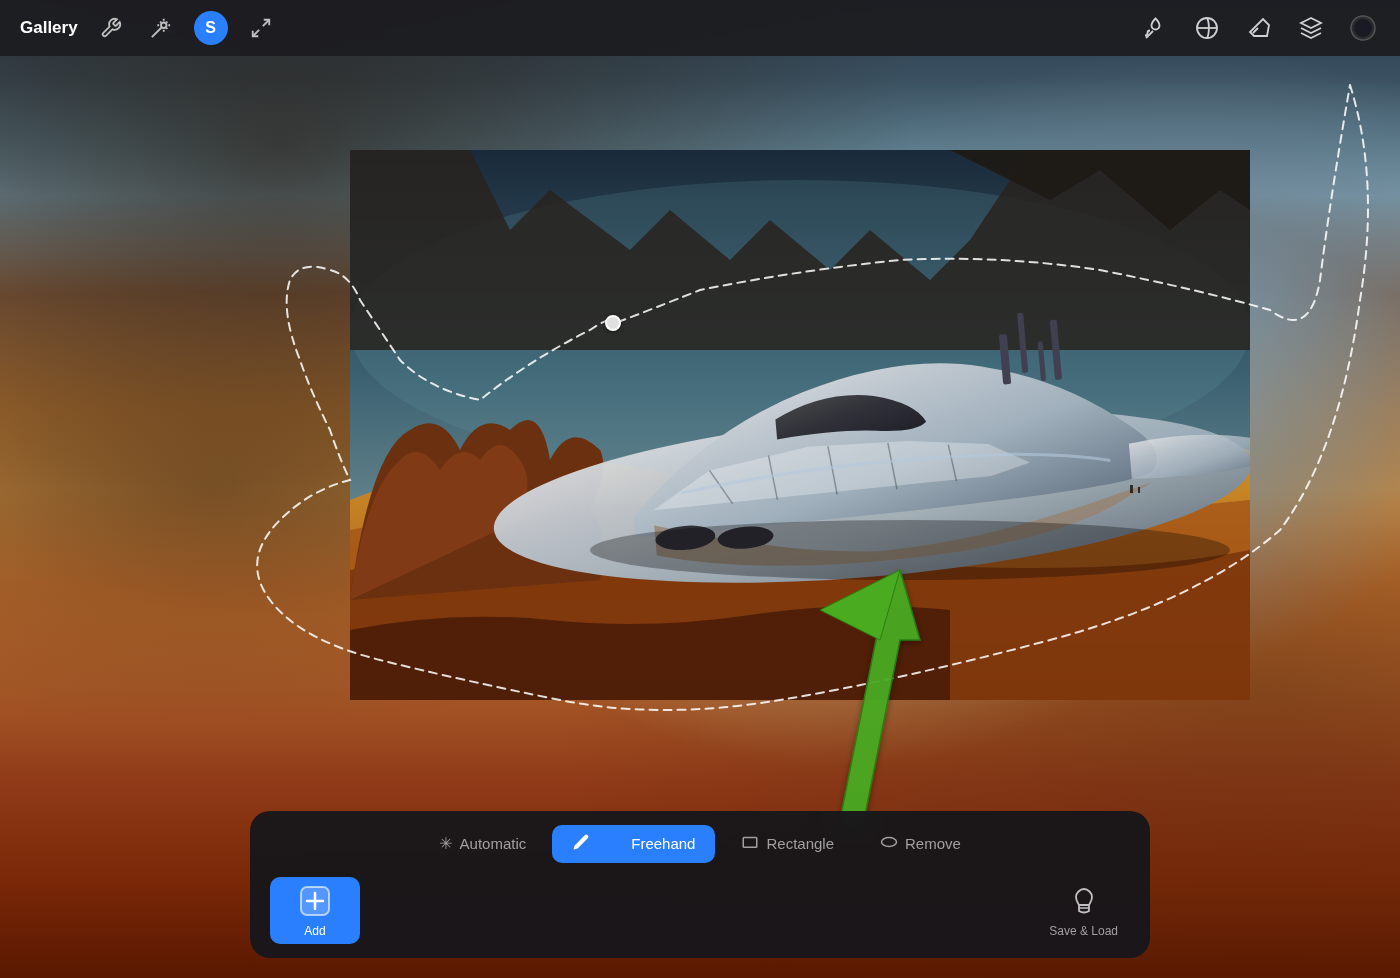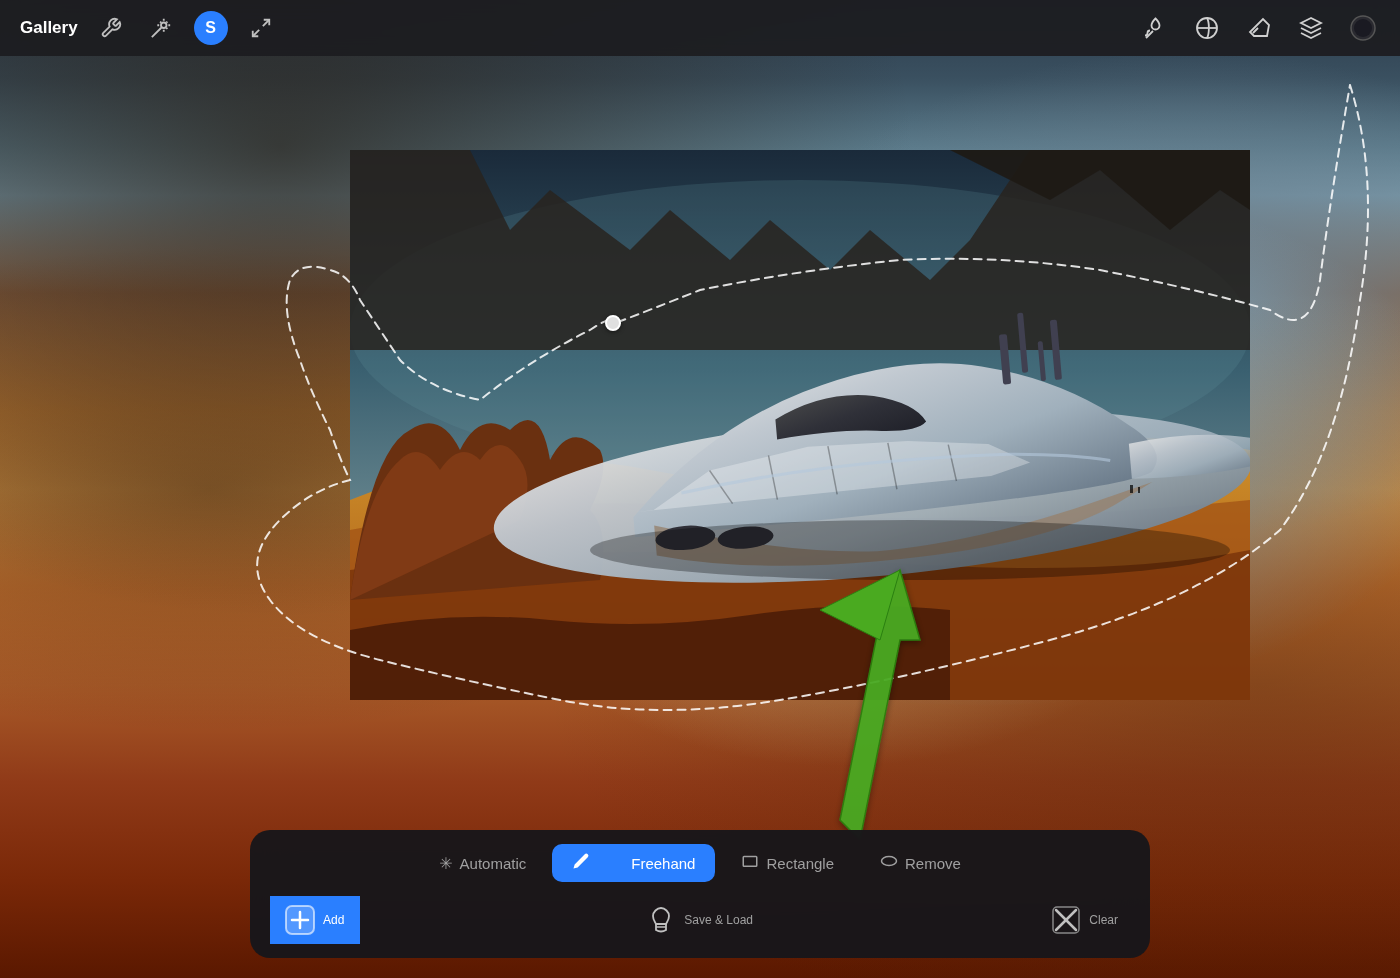--- a/index.html
+++ b/index.html
@@ -208,25 +208,26 @@
 
     
     #action-buttons {
       display: flex;
       align-items: center;
       justify-content: space-between;
     }
 
     .action-btn {
       display: flex;
+      flex-direction: column;
       align-items: center;
       gap: 5px;
       cursor: pointer;
       padding: 6px 12px;
-      border-radius: 0;
+      border-radius: 10px;
       min-width: 90px;
       transition: background 0.15s;
     }
 
     .action-btn.active-add {
       background: #2a7fff;
     }
 
     .action-btn .btn-icon {
       width: 36px;
@@ -530,25 +531,15 @@
         <svg width="32" height="32" viewBox="0 0 32 32">
           <path d="M16 4 C12 4 8 8 8 12 C8 16 10 18 11 20 L21 20 C22 18 24 16 24 12 C24 8 20 4 16 4 Z" fill="none" stroke="#c0c0c0" stroke-width="1.8"></path>
           <path d="M11 20 L11 26 Q16 29 21 26 L21 20" fill="none" stroke="#c0c0c0" stroke-width="1.8"></path>
           <line x1="11" y1="23" x2="21" y2="23" stroke="#c0c0c0" stroke-width="1.5"></line>
         </svg>
       </div>
       <span class="btn-label">Save &amp; Load</span>
     </div>
 
 
-    <div class="action-btn">
-      <div class="btn-icon">
-        <svg width="32" height="32" viewBox="0 0 32 32">
-          <line x1="6" y1="6" x2="26" y2="26" stroke="#c0c0c0" stroke-width="2.5" stroke-linecap="round"></line>
-          <line x1="26" y1="6" x2="6" y2="26" stroke="#c0c0c0" stroke-width="2.5" stroke-linecap="round"></line>
-          <rect x="3" y="3" width="26" height="26" rx="4" fill="none" stroke="#888" stroke-width="1.5"></rect>
-        </svg>
-      </div>
-      <span class="btn-label">Clear</span>
-    </div>
 
   </div>
 </div>
 
 </body></html>

